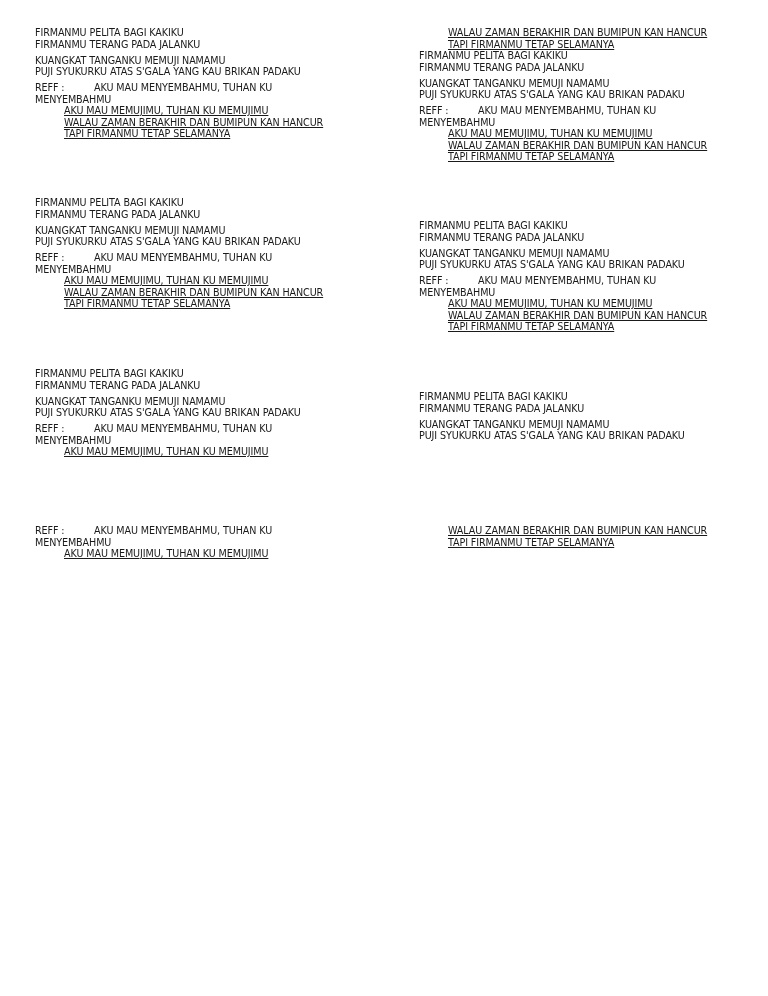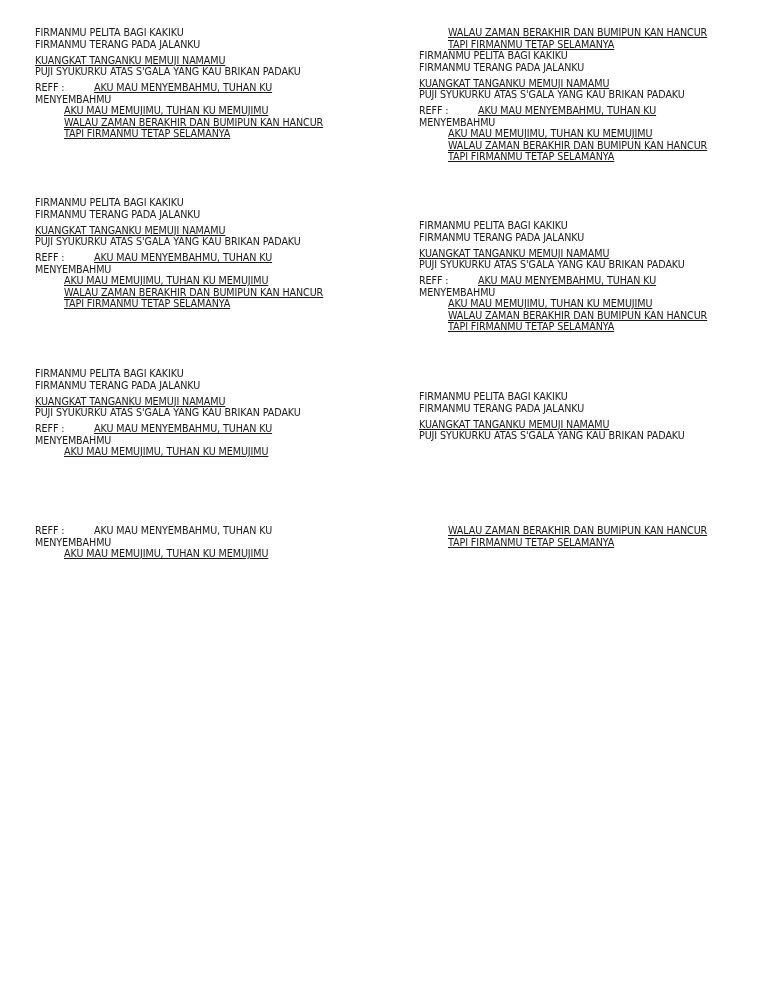--- a/index.html
+++ b/index.html
@@ -27,21 +27,21 @@
       width: 320px;
       font-size: 9.6px;
       line-height: 11.5px;
       letter-spacing: -0.1px;
       white-space: nowrap;
     }
     .line {
       display: block;
       height: 11.5px;
     }
-    .para-gap { margin-top: 4.5px; text-decoration: underline; }
+    .para-gap { margin-top: 4.5px; }
     .indent { padding-left: 29px; text-decoration: underline; }
     .reff-label {
       display: inline-block;
       width: 59px;
     }
   </style>
 </head>
 <body>
 
 <div class="page">

